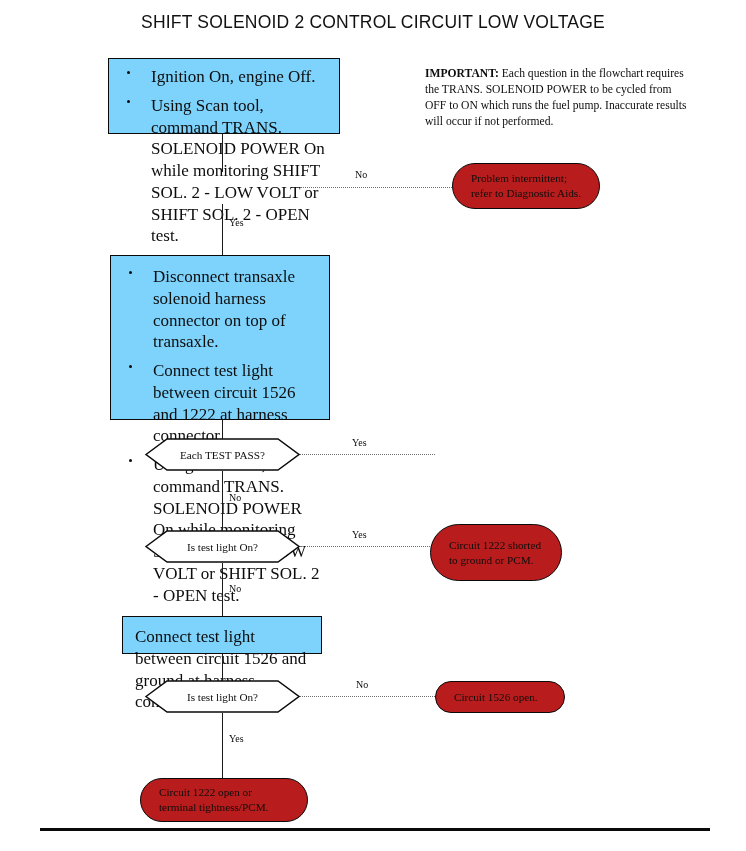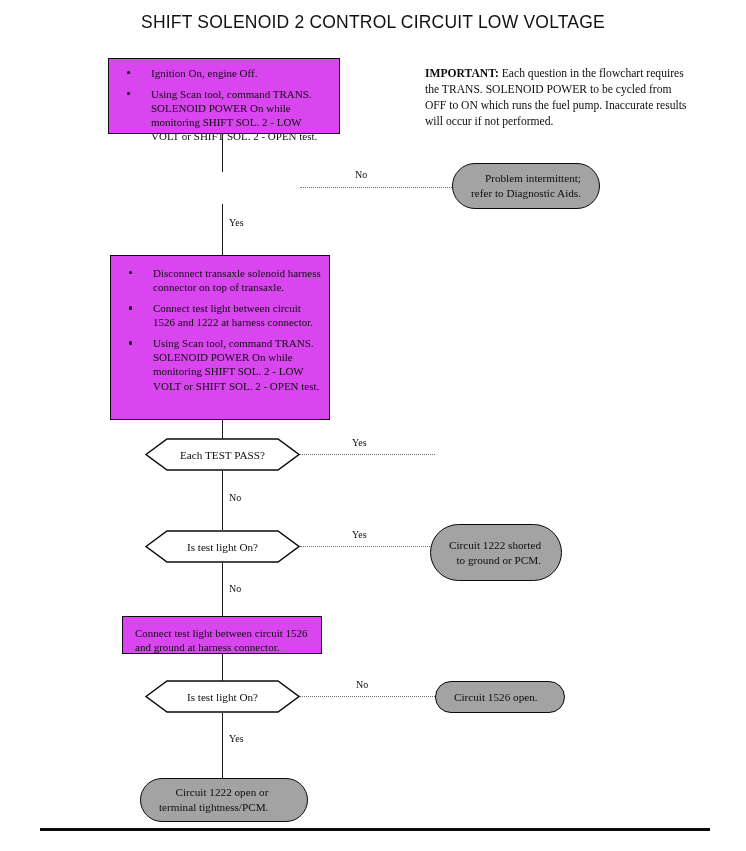--- a/index.html
+++ b/index.html
@@ -32,37 +32,36 @@
     letter-spacing: 0.2px;
     color: #111111;
     white-space: nowrap;
   }
 
   
   .box {
     position: absolute;
     box-sizing: border-box;
     border: 1.6px solid #0a0a0a;
-    background: #d946ef;
-    font-size: 11px;
+    background: #7dd3fc;
+    font-size: 17px;
     line-height: 1.28;
     color: #0d0d0d;
   }
   .stadium {
     position: absolute;
     box-sizing: border-box;
     border: 1.9px solid #0a0a0a;
-    background: #a3a3a3;
+    background: #b91c1c;
     border-radius: 999px;
     font-size: 11.2px;
     line-height: 1.3;
     color: #0d0d0d;
     display: flex;
     align-items: center;
-    text-align: right;
   }
   .stadium .st-text {
     padding-left: 18px;
     padding-right: 12px;
   }
 
   
   .hex {
     position: absolute;
   }

